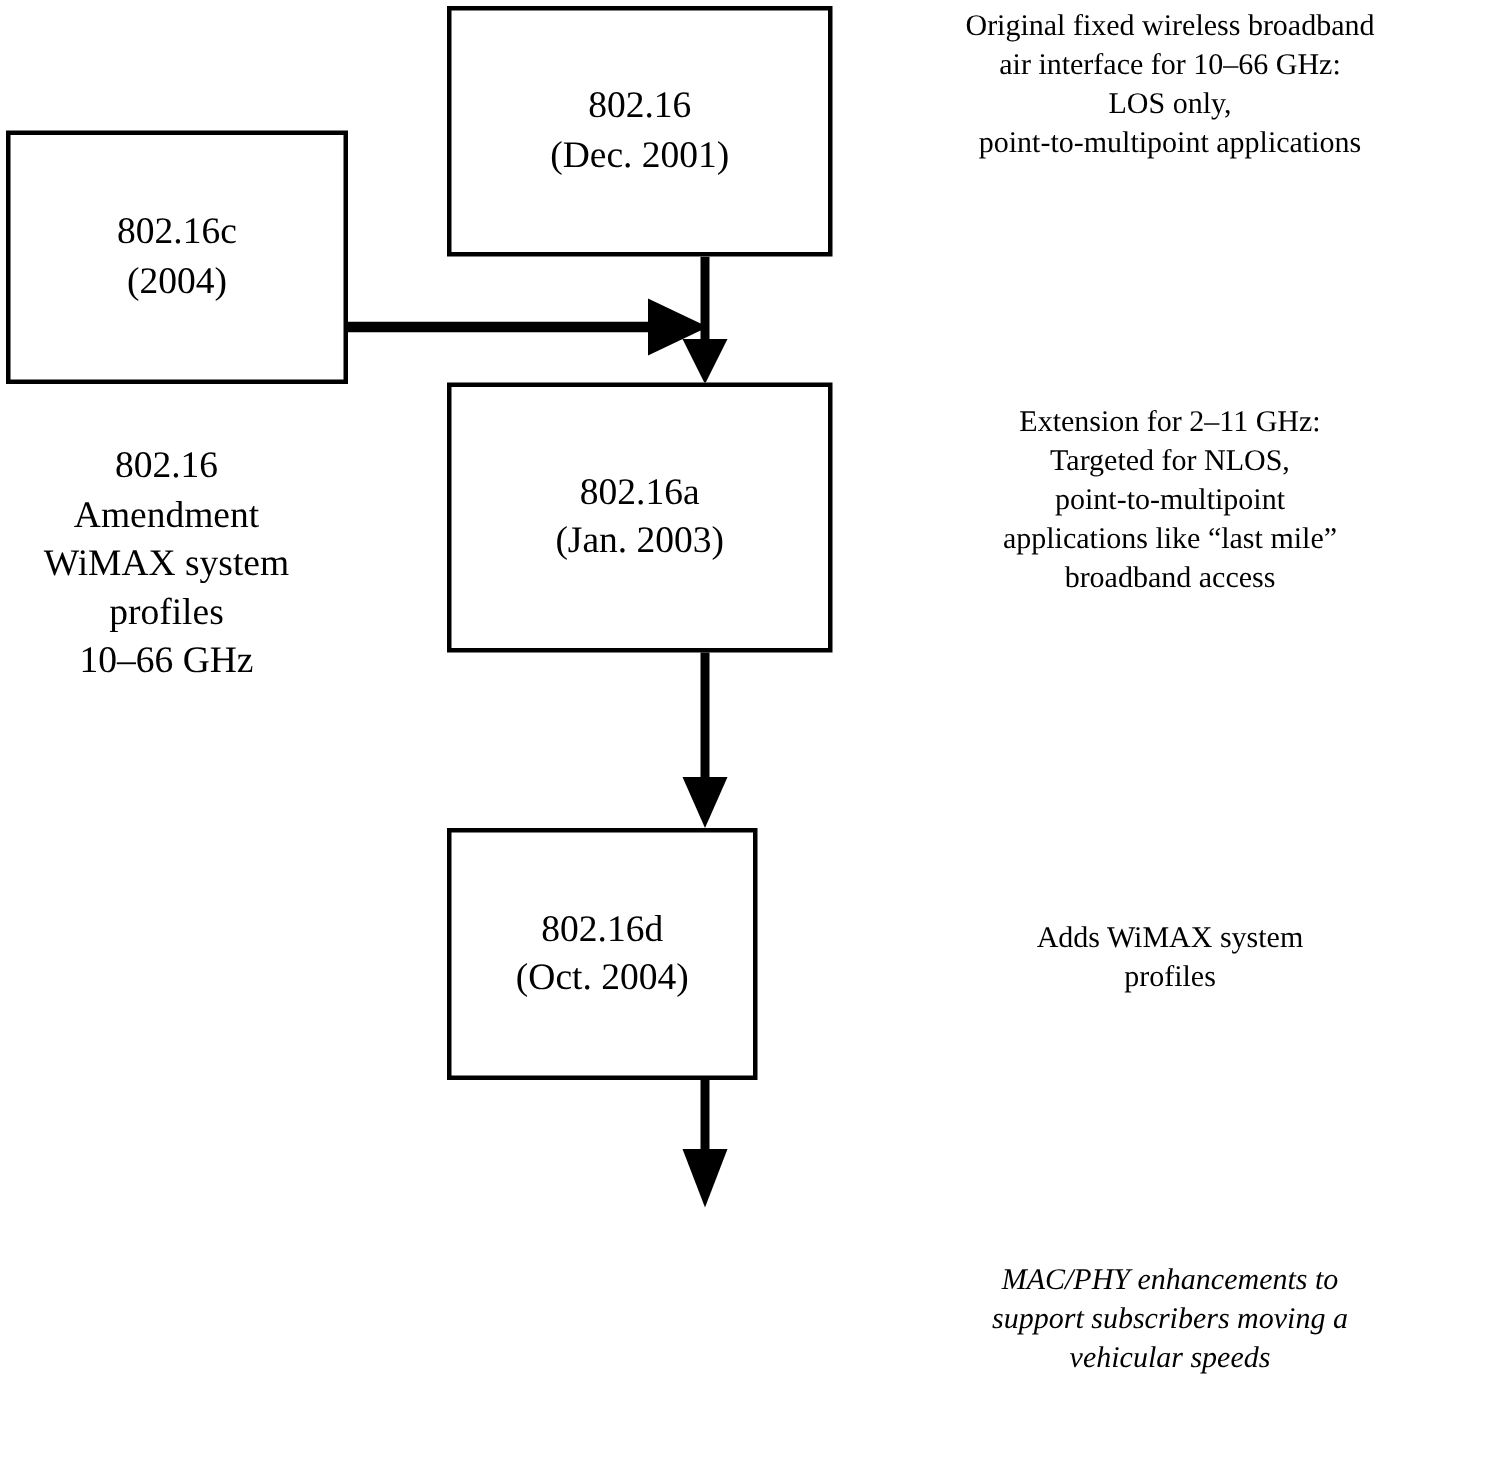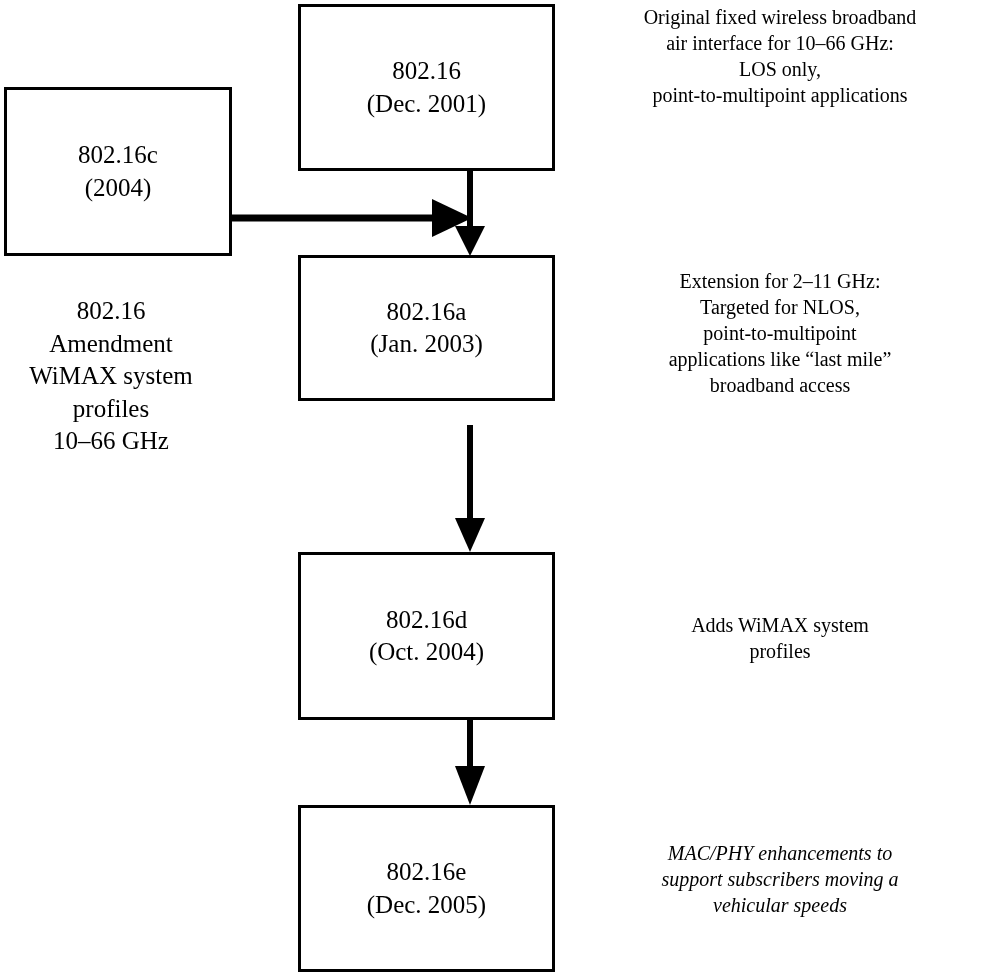--- a/index.html
+++ b/index.html
@@ -94,34 +94,30 @@
   <div class="node-box" id="node-802-16" style="left: 298px; top: 4px; width: 257px; height: 167px;">
     <span class="node-line">802.16</span>
     <span class="node-line">(Dec. 2001)</span>
   </div>
 
   <div class="node-box" id="node-802-16c" style="left: 4px; top: 87px; width: 228px; height: 169px;">
     <span class="node-line">802.16c</span>
     <span class="node-line">(2004)</span>
   </div>
 
-  <div class="node-box" id="node-802-16a" style="left: 298px; top: 255px; width: 257px; height: 146px;">
+  <div class="node-box" id="node-802-16a" style="left: 298px; top: 255px; width: 257px; height: 180px;">
     <span class="node-line">802.16a</span>
     <span class="node-line">(Jan. 2003)</span>
   </div>
 
-  <div class="node-box" id="node-802-16d" style="left: 298px; top: 552px; width: 257px; height: 168px;">
+  <div class="node-box" id="node-802-16d" style="left: 298px; top: 552px; width: 207px; height: 168px;">
     <span class="node-line">802.16d</span>
     <span class="node-line">(Oct. 2004)</span>
   </div>
 
-  <div class="node-box" id="node-802-16e" style="left: 298px; top: 805px; width: 257px; height: 167px;">
-    <span class="node-line">802.16e</span>
-    <span class="node-line">(Dec. 2005)</span>
-  </div>
 
   <div class="side-text" style="left: 560px; top: 4px; width: 440px;">Original fixed wireless broadband
 air interface for 10–66 GHz:
 LOS only,
 point-to-multipoint applications</div>
 
   <div class="side-text" style="left: 568px; top: 268px; width: 424px;">Extension for 2–11 GHz:
 Targeted for NLOS,
 point-to-multipoint
 applications like “last mile”

